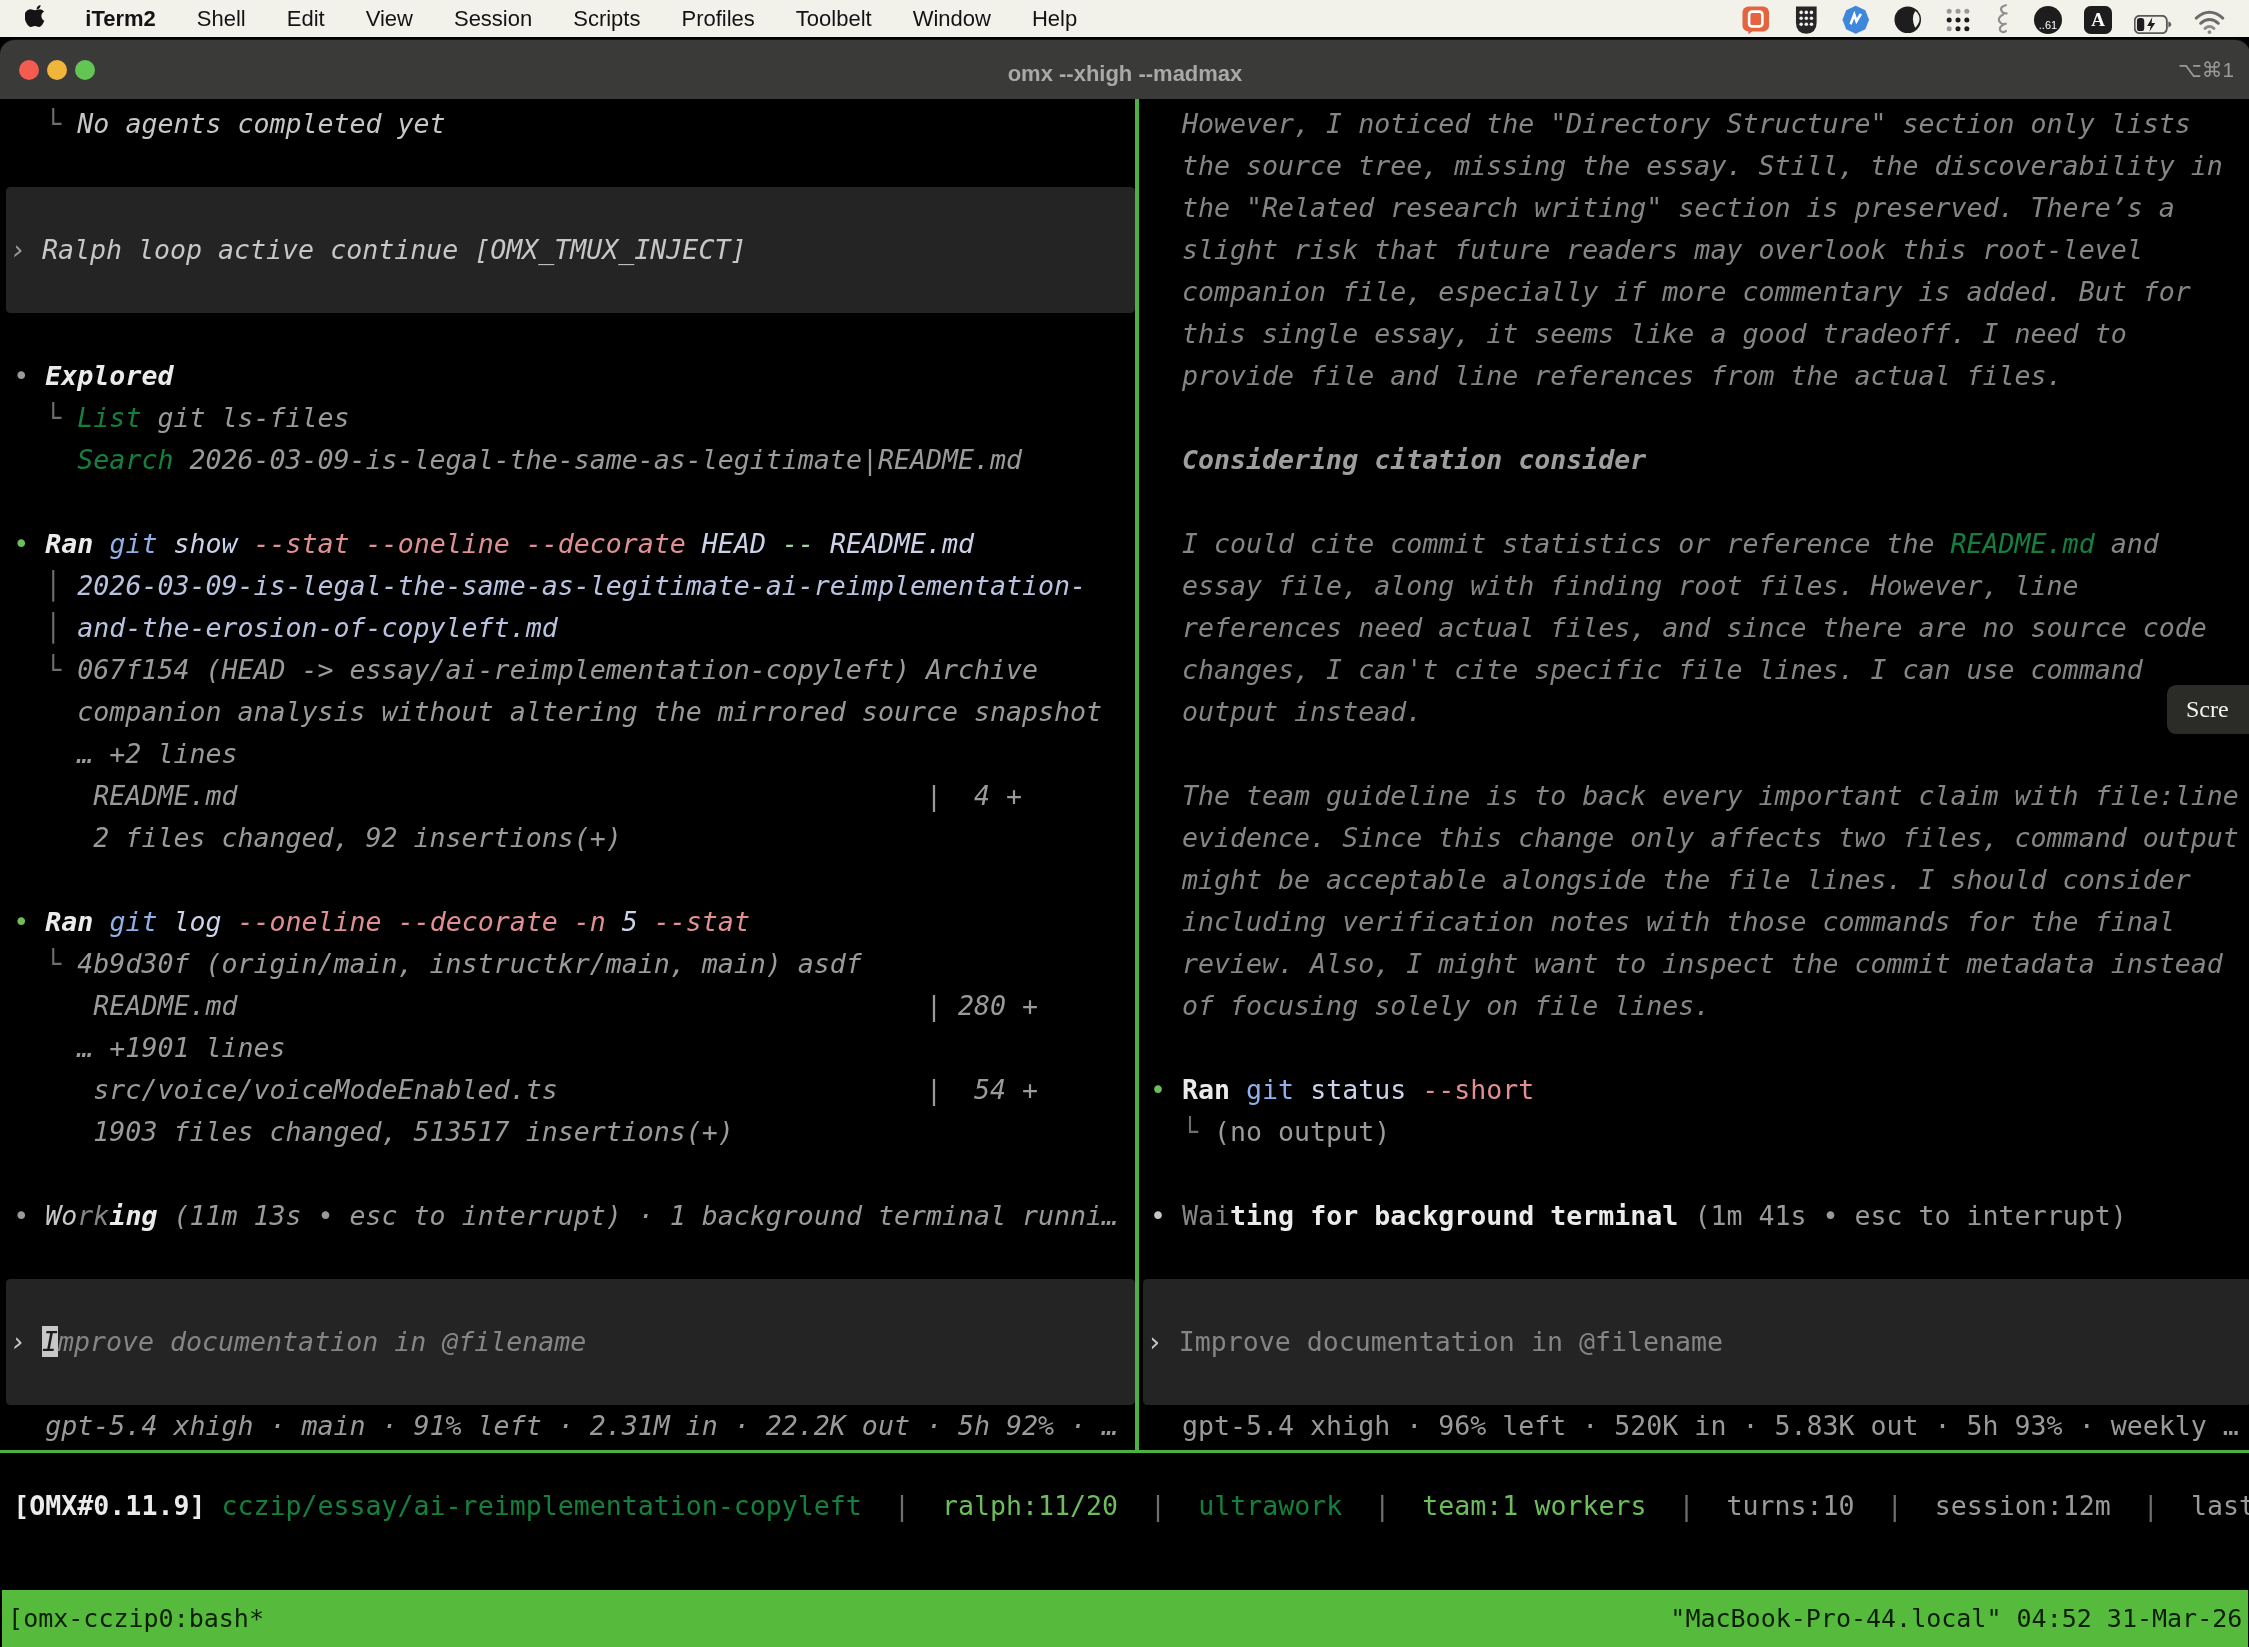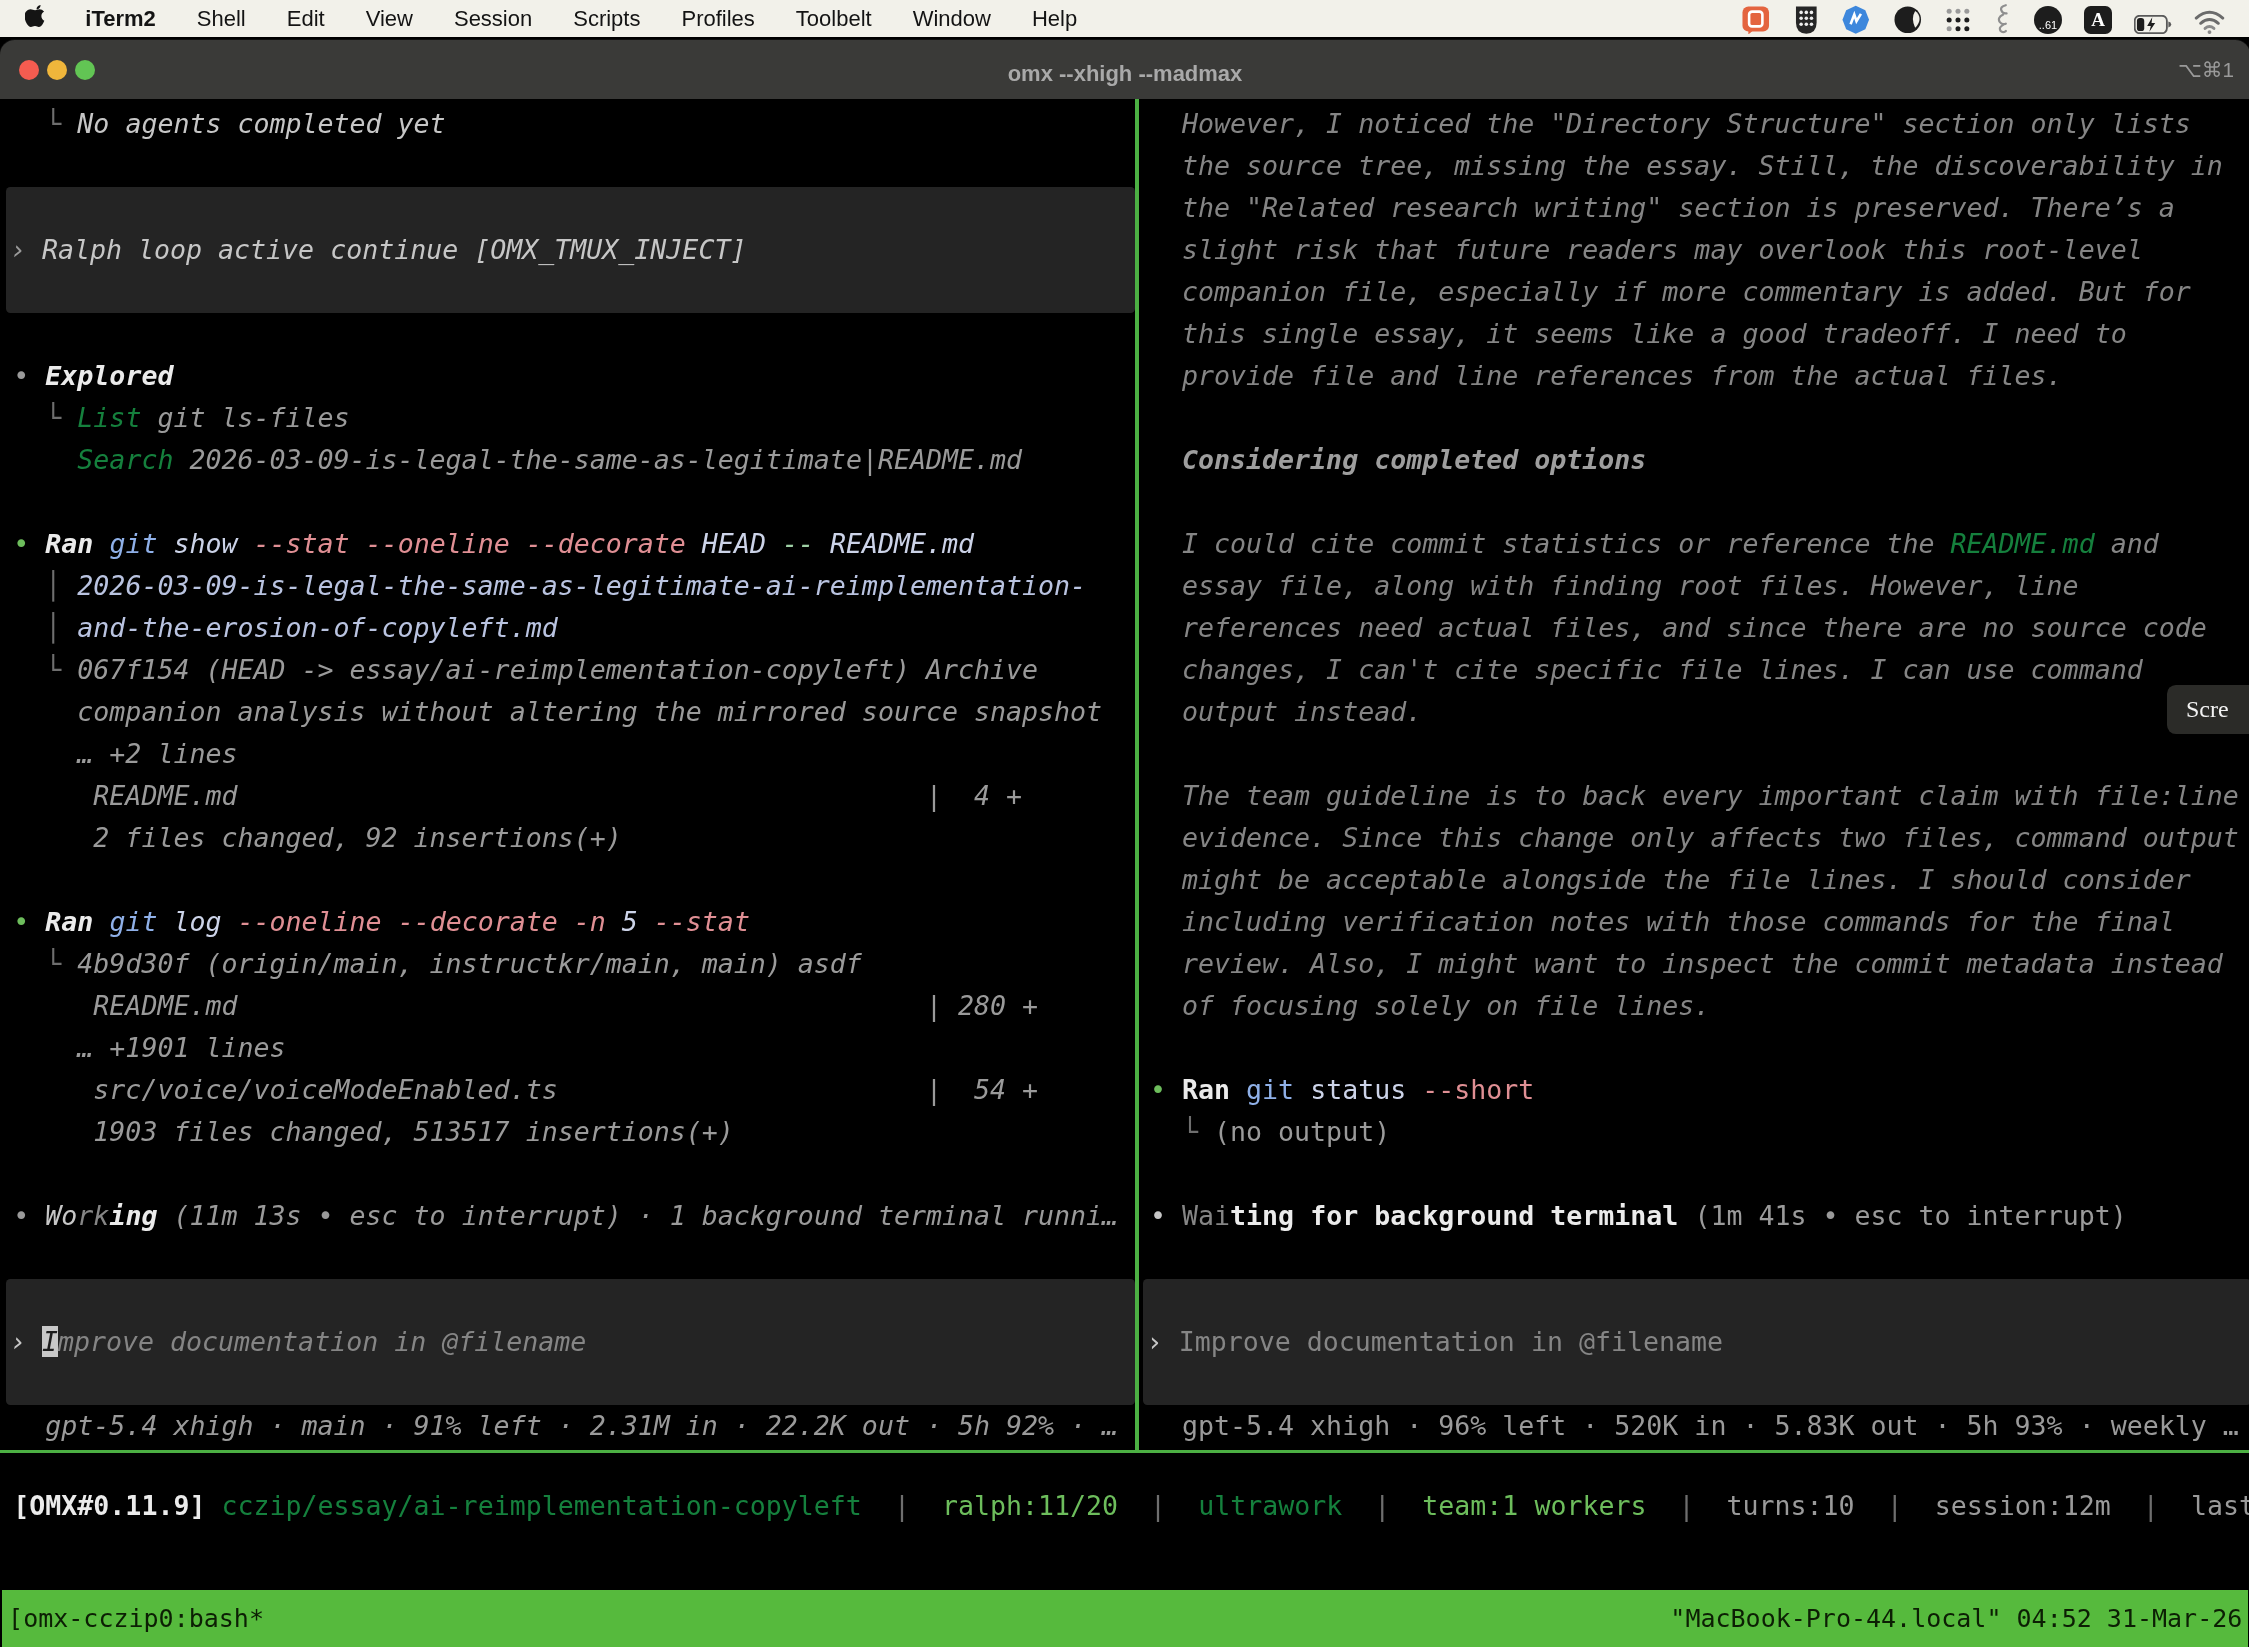--- a/index.html
+++ b/index.html
@@ -223,21 +223,21 @@
     <div class="vdiv"></div>
     <div class="pane pane-right" id="pane-right">
         <div class="line"><span class="c-gray2 c-it">  However, I noticed the "Directory Structure" section only lists</span></div>
         <div class="line"><span class="c-gray2 c-it">  the source tree, missing the essay. Still, the discoverability in</span></div>
         <div class="line"><span class="c-gray2 c-it">  the "Related research writing" section is preserved. There’s a</span></div>
         <div class="line"><span class="c-gray2 c-it">  slight risk that future readers may overlook this root-level</span></div>
         <div class="line"><span class="c-gray2 c-it">  companion file, especially if more commentary is added. But for</span></div>
         <div class="line"><span class="c-gray2 c-it">  this single essay, it seems like a good tradeoff. I need to</span></div>
         <div class="line"><span class="c-gray2 c-it">  provide file and line references from the actual files.</span></div>
         <div class="line"></div>
-        <div class="line"><span class="c-grayh c-it c-b">  Considering completed options</span></div>
+        <div class="line"><span class="c-grayh c-it c-b">  Considering citation consider</span></div>
         <div class="line"></div>
         <div class="line"><span class="c-gray2 c-it">  I could cite commit statistics or reference the </span><span class="c-teal c-it">README.md</span><span class="c-gray2 c-it"> and</span></div>
         <div class="line"><span class="c-gray2 c-it">  essay file, along with finding root files. However, line</span></div>
         <div class="line"><span class="c-gray2 c-it">  references need actual files, and since there are no source code</span></div>
         <div class="line"><span class="c-gray2 c-it">  changes, I can't cite specific file lines. I can use command</span></div>
         <div class="line"><span class="c-gray2 c-it">  output instead.</span></div>
         <div class="line"></div>
         <div class="line"><span class="c-gray2 c-it">  The team guideline is to back every important claim with file:line</span></div>
         <div class="line"><span class="c-gray2 c-it">  evidence. Since this change only affects two files, command output</span></div>
         <div class="line"><span class="c-gray2 c-it">  might be acceptable alongside the file lines. I should consider</span></div>

